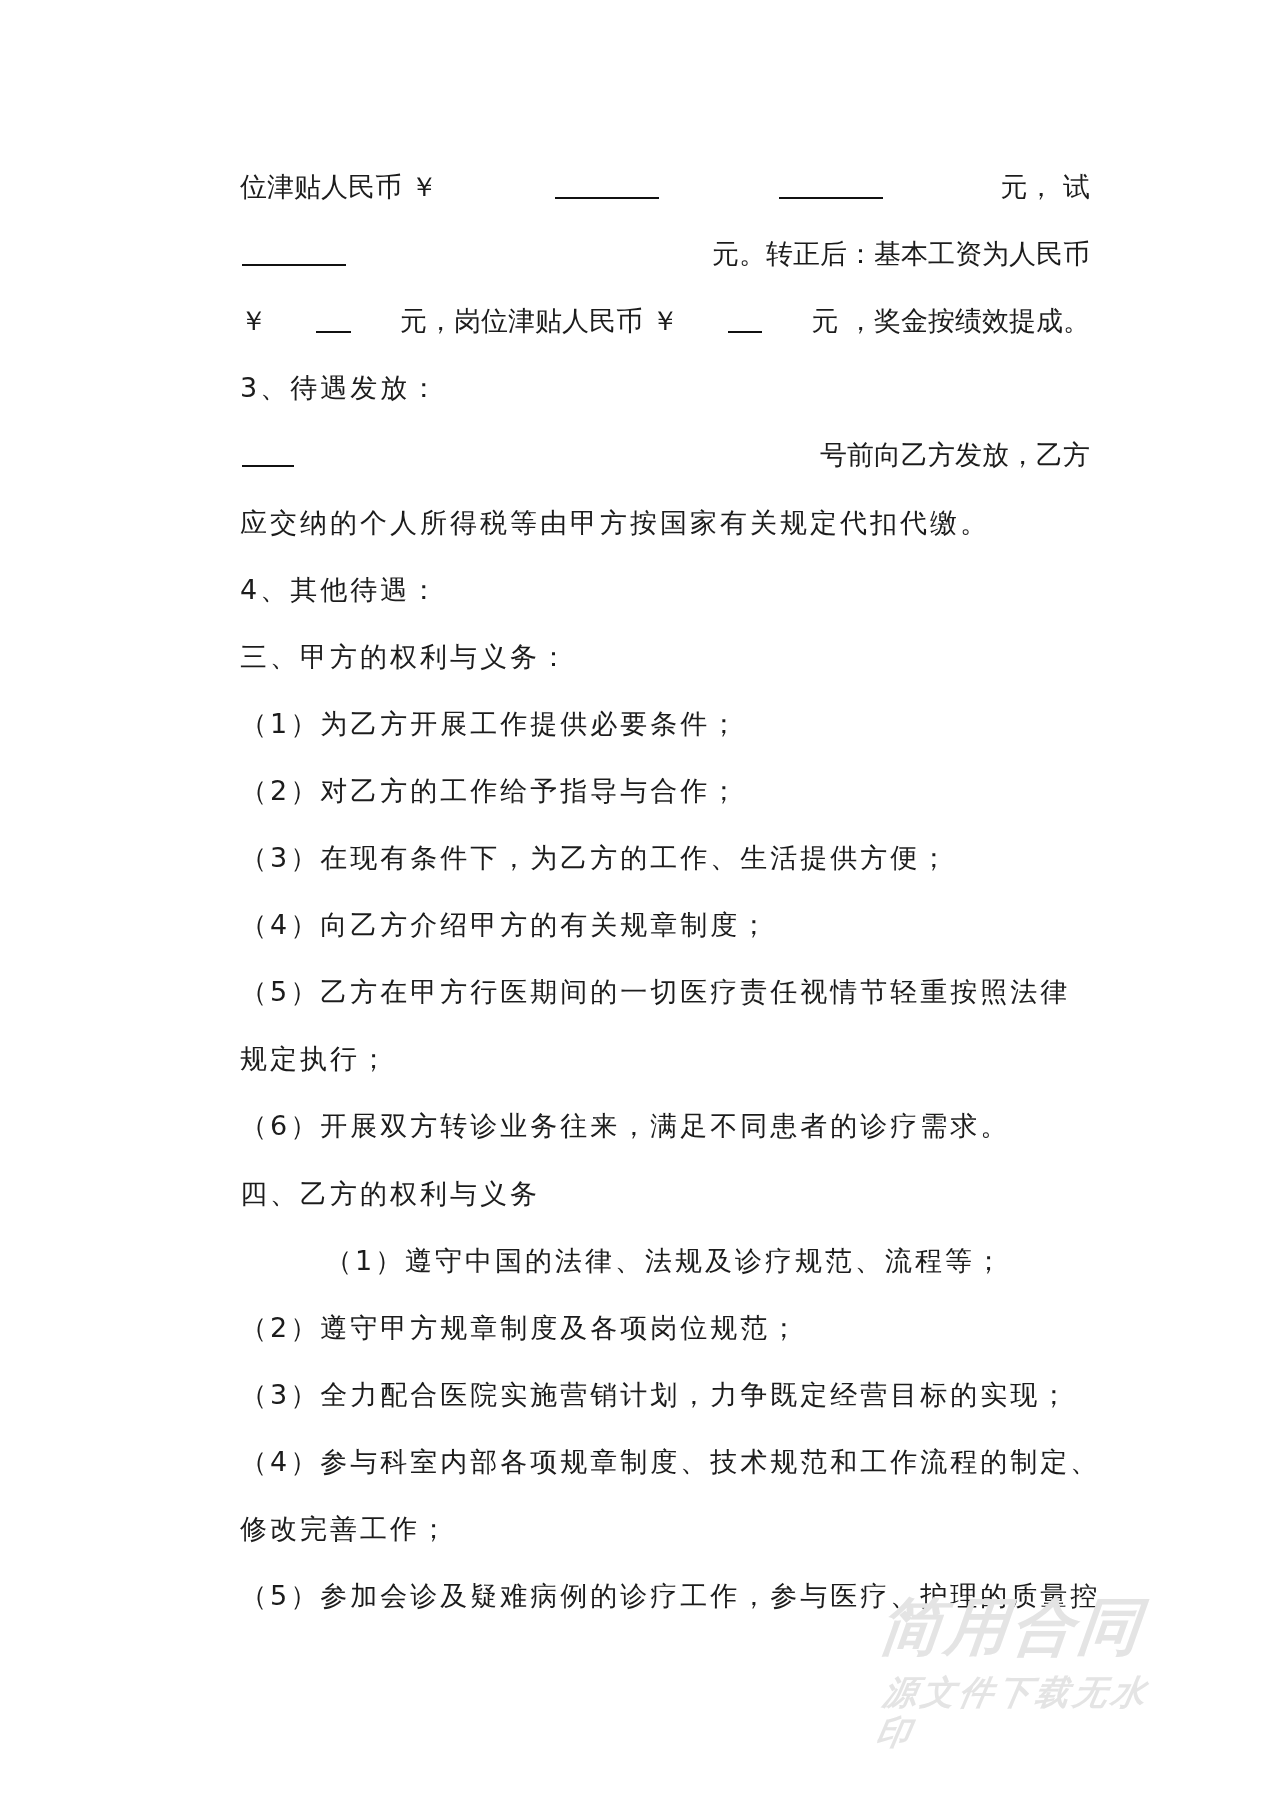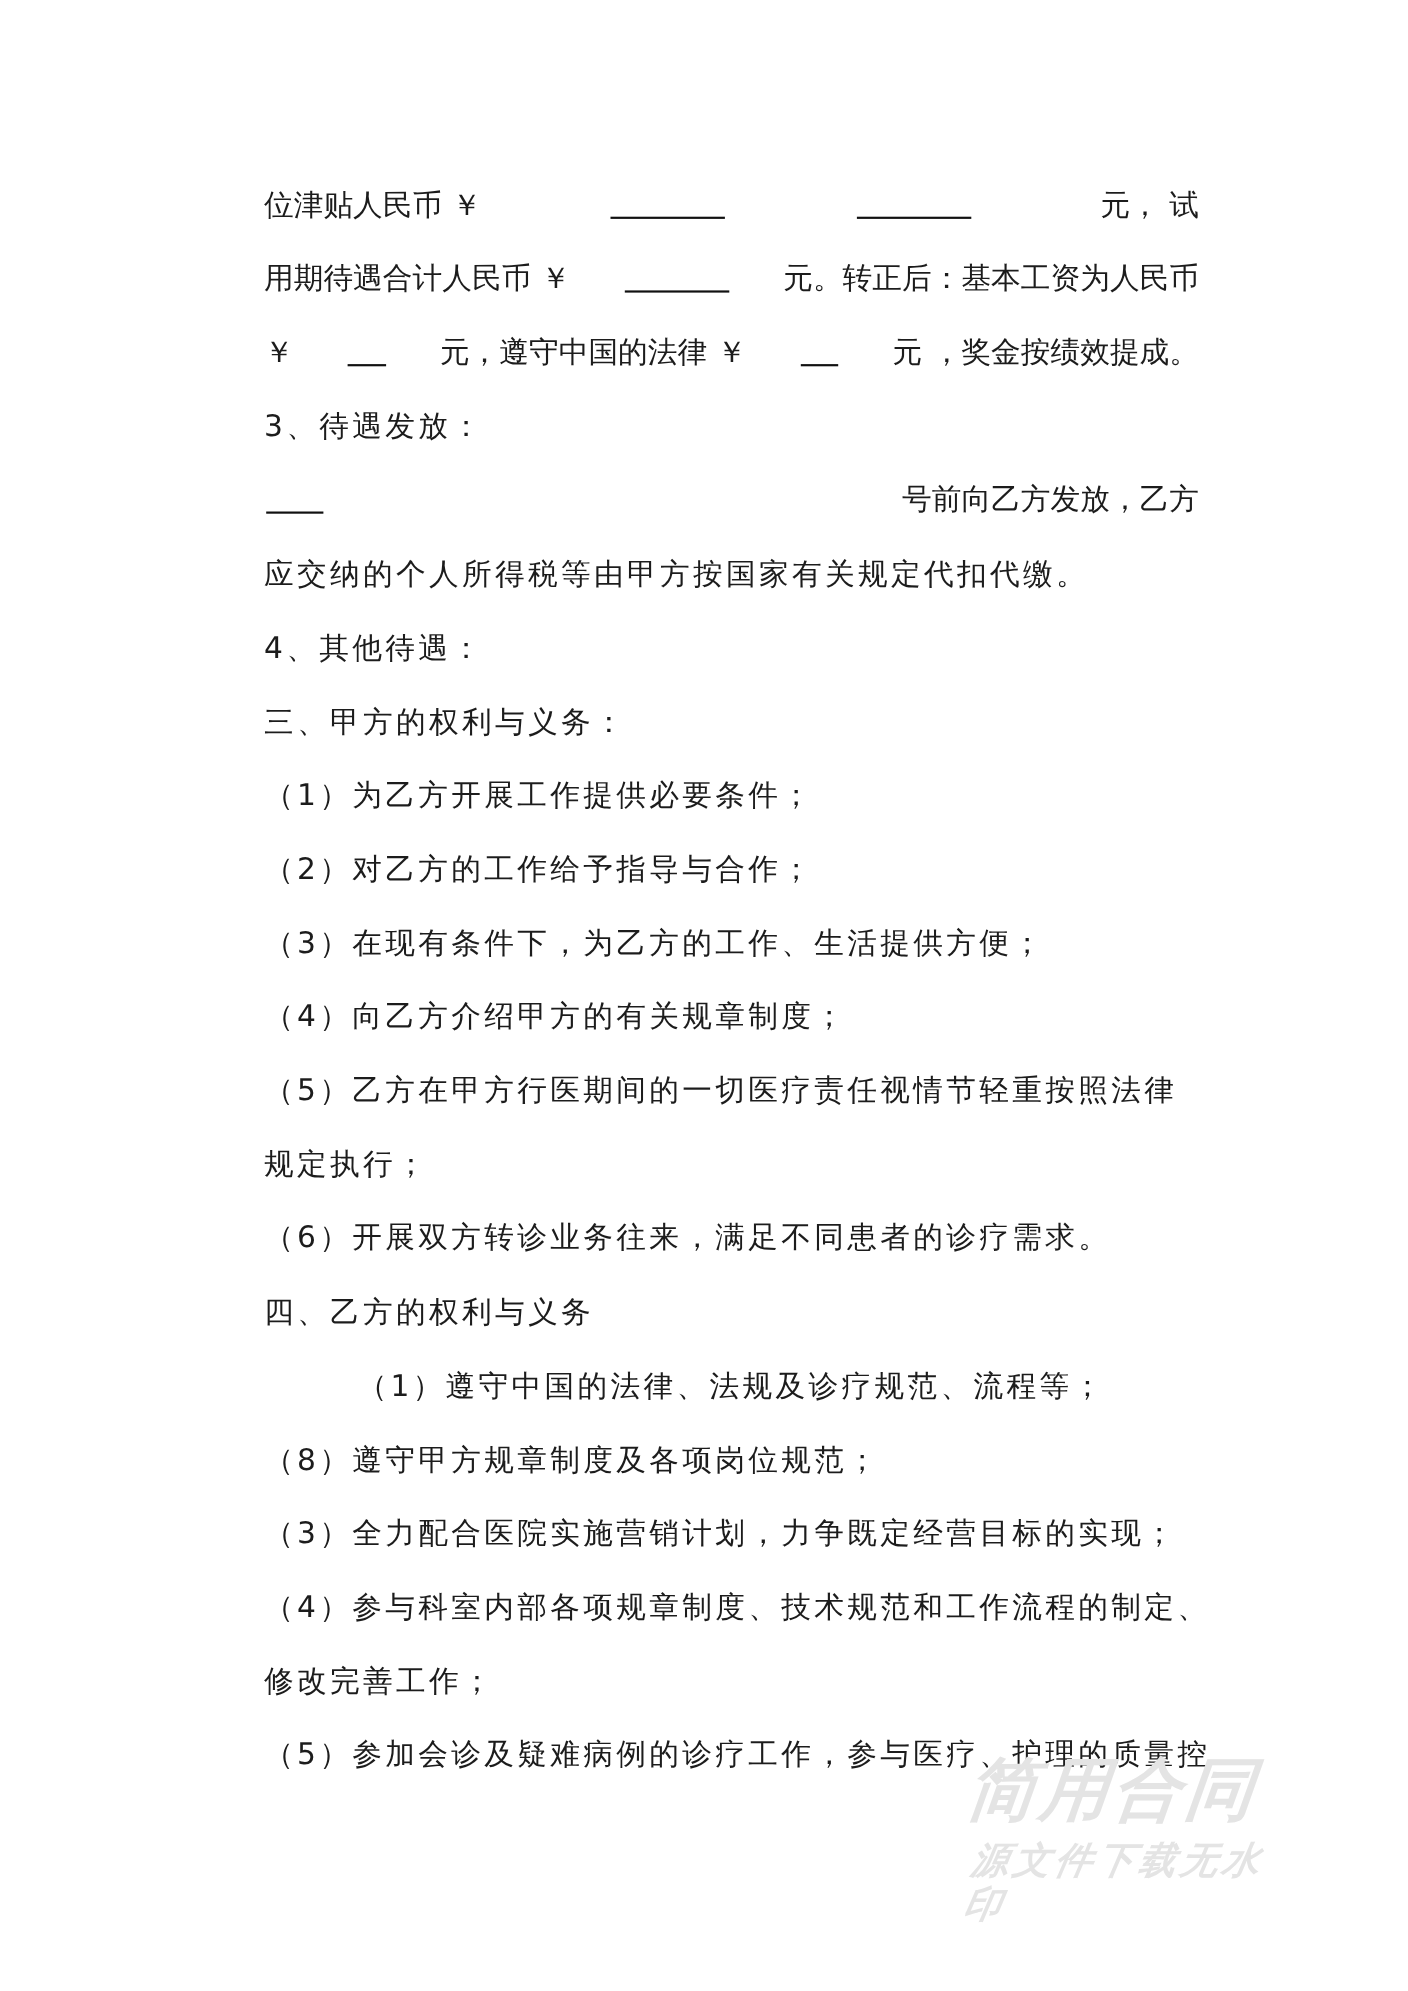--- a/index.html
+++ b/index.html
@@ -77,49 +77,48 @@
 
 <div class="page">
   <div id="lines">
       <div class="line justify" style="top: 167px; left: 240px;">
         <span class="seg">位津贴人民币 ￥</span>
         <span class="blank" style="width: 104px;"></span>
         <span class="blank" style="width: 104px;"></span>
         <span class="seg">元，  试</span>
       </div>
       <div class="line justify" style="top: 234px; left: 240px;">
-        <span class="seg">用期待遇合计人民币 ￥</span>
         <span class="blank" style="width: 104px;"></span>
         <span class="seg">元。转正后：基本工资为人民币</span>
       </div>
       <div class="line justify" style="top: 301px; left: 240px;">
         <span class="seg"> ￥</span>
         <span class="blank" style="width: 96px;"></span>
-        <span class="seg">元，遵守中国的法律 ￥</span>
+        <span class="seg">元，岗位津贴人民币 ￥</span>
         <span class="blank" style="width: 96px;"></span>
         <span class="seg">元 ，奖金按绩效提成。</span>
       </div>
       <div class="line" style="top: 368px; left: 240px;"><span class="seg">3、待遇发放：</span></div>
       <div class="line justify" style="top: 435px; left: 240px;">
         <span class="blank" style="width: 52px;"></span>
         <span class="seg">号前向乙方发放，乙方</span>
       </div>
       <div class="line" style="top: 503px; left: 240px;"><span class="seg">应交纳的个人所得税等由甲方按国家有关规定代扣代缴。</span></div>
       <div class="line" style="top: 570px; left: 240px;"><span class="seg">4、其他待遇：</span></div>
       <div class="line" style="top: 637px; left: 240px;"><span class="seg">三、甲方的权利与义务：</span></div>
       <div class="line" style="top: 704px; left: 240px;"><span class="seg">（1）为乙方开展工作提供必要条件；</span></div>
       <div class="line" style="top: 771px; left: 240px;"><span class="seg">（2）对乙方的工作给予指导与合作；</span></div>
       <div class="line" style="top: 838px; left: 240px;"><span class="seg">（3）在现有条件下，为乙方的工作、生活提供方便；</span></div>
       <div class="line" style="top: 905px; left: 240px;"><span class="seg">（4）向乙方介绍甲方的有关规章制度；</span></div>
       <div class="line" style="top: 972px; left: 240px;"><span class="seg">（5）乙方在甲方行医期间的一切医疗责任视情节轻重按照法律</span></div>
       <div class="line" style="top: 1039px; left: 240px;"><span class="seg">规定执行；</span></div>
       <div class="line" style="top: 1106px; left: 240px;"><span class="seg">（6）开展双方转诊业务往来，满足不同患者的诊疗需求。</span></div>
       <div class="line" style="top: 1174px; left: 240px;"><span class="seg">四、乙方的权利与义务</span></div>
       <div class="line" style="top: 1241px; left: 240px; text-align: center;"><span class="seg">（1）遵守中国的法律、法规及诊疗规范、流程等；</span></div>
-      <div class="line" style="top: 1308px; left: 240px;"><span class="seg">（8）遵守甲方规章制度及各项岗位规范；</span></div>
+      <div class="line" style="top: 1308px; left: 240px;"><span class="seg">（2）遵守甲方规章制度及各项岗位规范；</span></div>
       <div class="line" style="top: 1375px; left: 240px;"><span class="seg">（3）全力配合医院实施营销计划，力争既定经营目标的实现；</span></div>
       <div class="line" style="top: 1442px; left: 240px;"><span class="seg">（4）参与科室内部各项规章制度、技术规范和工作流程的制定、</span></div>
       <div class="line" style="top: 1509px; left: 240px;"><span class="seg">修改完善工作；</span></div>
       <div class="line" style="top: 1576px; left: 240px;"><span class="seg">（5）参加会诊及疑难病例的诊疗工作，参与医疗、护理的质量控</span></div>
     </div>
 
   <div class="watermark">
     <div class="wm-main">简用合同</div>
     <div class="wm-sub">源文件下载无水印</div>
   </div>

